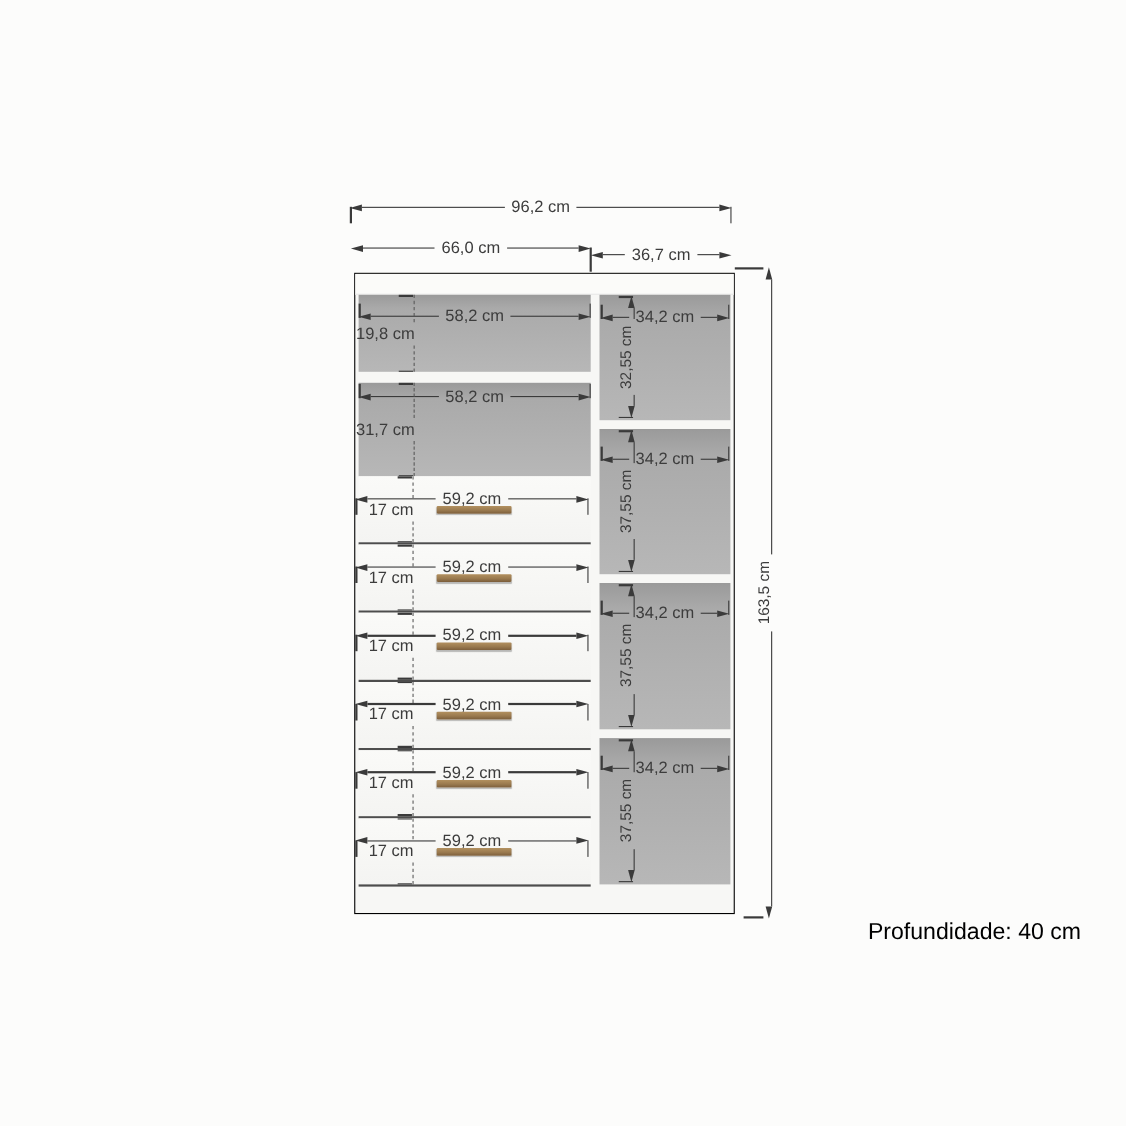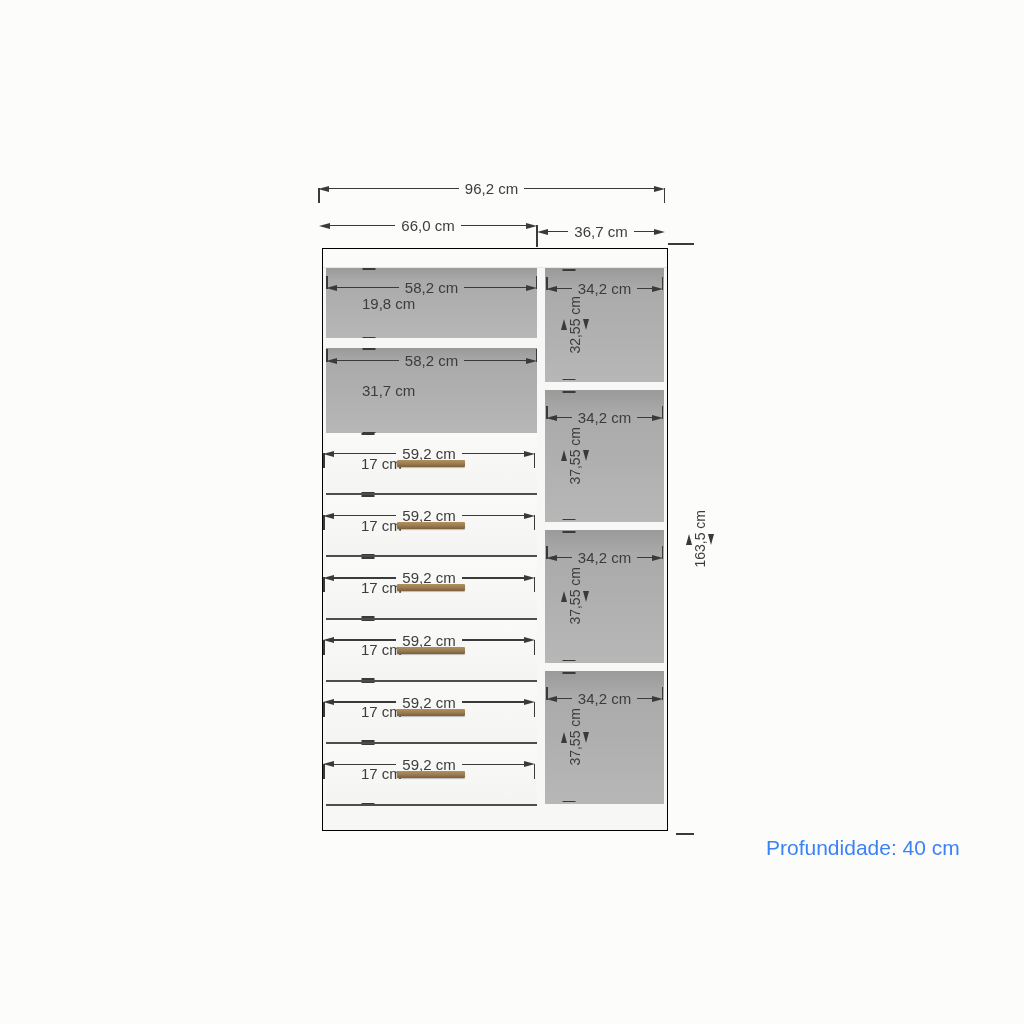--- a/index.html
+++ b/index.html
@@ -21,21 +21,21 @@
   .ah.l{border-right:11px solid #3a3a3a}
   .ah.r{border-left:11px solid #3a3a3a}
   .hdim.td::before,.hdim.td::after{content:"";position:absolute;top:7px;width:1.5px;height:15px;background:#3a3a3a}
   .hdim.td::before{left:0}
   .hdim.td::after{right:0}
   .hdim.tu::before,.hdim.tu::after{content:"";position:absolute;bottom:6px;width:1.5px;height:13px;background:#3a3a3a}
   .hdim.tu::before{left:0}
   .hdim.tu::after{right:0}
 
   
-  .vdim{position:absolute;width:16px;display:flex;flex-direction:row;align-items:center}
+  .vdim{position:absolute;width:16px;display:flex;flex-direction:column;align-items:flex-end}
   .vdim .vseg{flex:1;width:1.5px;background:#3a3a3a}
   .vdim .vseg.dash{width:0;background:none;border-left:1.5px dashed #5a5a5a}
   .vdim .vlbl{flex:0 0 auto;writing-mode:vertical-rl;transform:rotate(180deg);font-size:14px;padding:6px 0;white-space:nowrap;color:#3c3c3c}
   .vdim .hlbl{flex:0 0 auto;font-size:15px;line-height:17px;padding:2px 0;white-space:nowrap;color:#3c3c3c}
   .av{flex:0 0 auto;width:0;height:0;border-left:3.5px solid transparent;border-right:3.5px solid transparent}
   .av.u{border-bottom:11px solid #3a3a3a}
   .av.d{border-top:11px solid #3a3a3a}
   .vdim.te::before,.vdim.te::after{content:"";position:absolute;left:50%;transform:translateX(-50%);width:13px;height:1.5px;background:#3a3a3a}
   .vdim.te::before{top:0}
   .vdim.te::after{bottom:0}
@@ -46,21 +46,21 @@
   .cabinet{position:absolute;left:322px;top:248px;width:346px;height:583px;background:#f7f7f5;border:1px solid #000000}
   .topboard{position:absolute;left:0;top:0;width:100%;height:19px;background:#fbfbf9;border-bottom:1px solid #e8e8e6}
   .gray{position:absolute;background:linear-gradient(180deg,#9a9a9a 0%,#aaaaaa 18%,#b7b7b7 100%)}
   .drawers{position:absolute;left:3px;top:184px;width:211px;height:373px;display:flex;flex-direction:column}
   .drawer{position:relative;flex:1;background:linear-gradient(180deg,#fafaf8 0%,#f4f4f2 100%);border-bottom:2px solid #4d4d4d}
   .handle{position:absolute;left:71px;top:27px;width:68px;height:7px;border-radius:1px;
     background:linear-gradient(180deg,#b2905f 0%,#9a7a4f 55%,#7c5e3b 100%);
     box-shadow:0 1px 1px rgba(0,0,0,.25)}
   .comp{position:absolute}
 
-  .depth-note{position:absolute;left:766px;top:836px;font-size:21px;color:#3b82f6;white-space:nowrap}
+  .depth-note{position:absolute;left:789px;top:836px;font-size:21px;color:#000000;white-space:nowrap}
 </style>
 </head>
 <body>
 
 <div class="stage">
 
   <div class="hdim td" style="left:318px;top:181px;width:347px">
     <span class="ah l"></span>
     <span class="seg"></span>
     <span class="lbl">96,2 cm</span>

